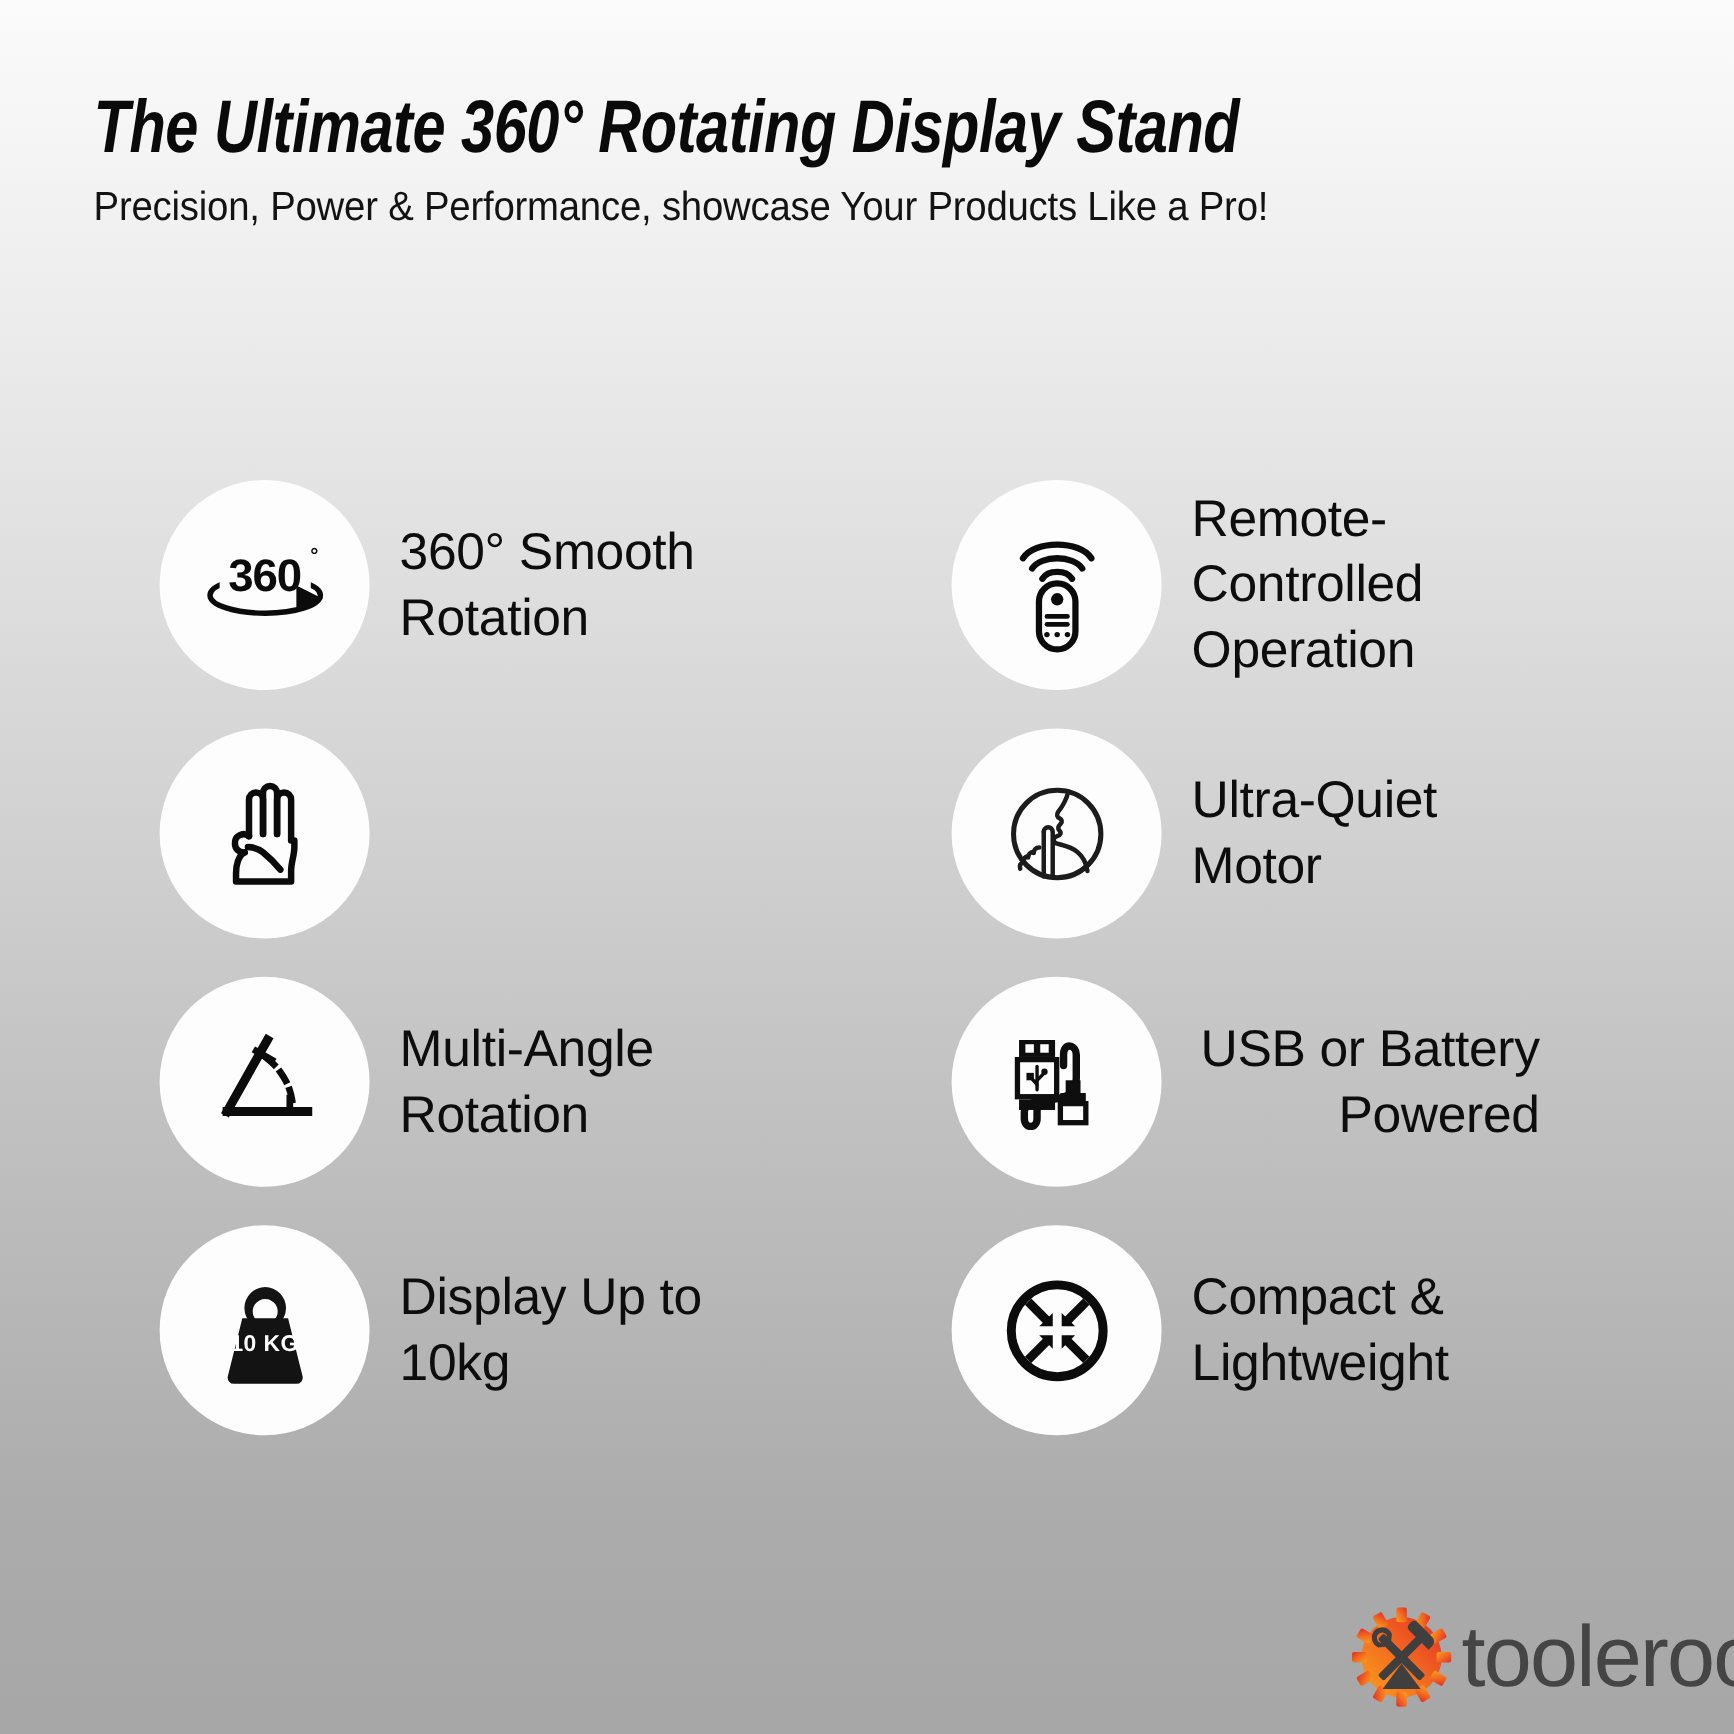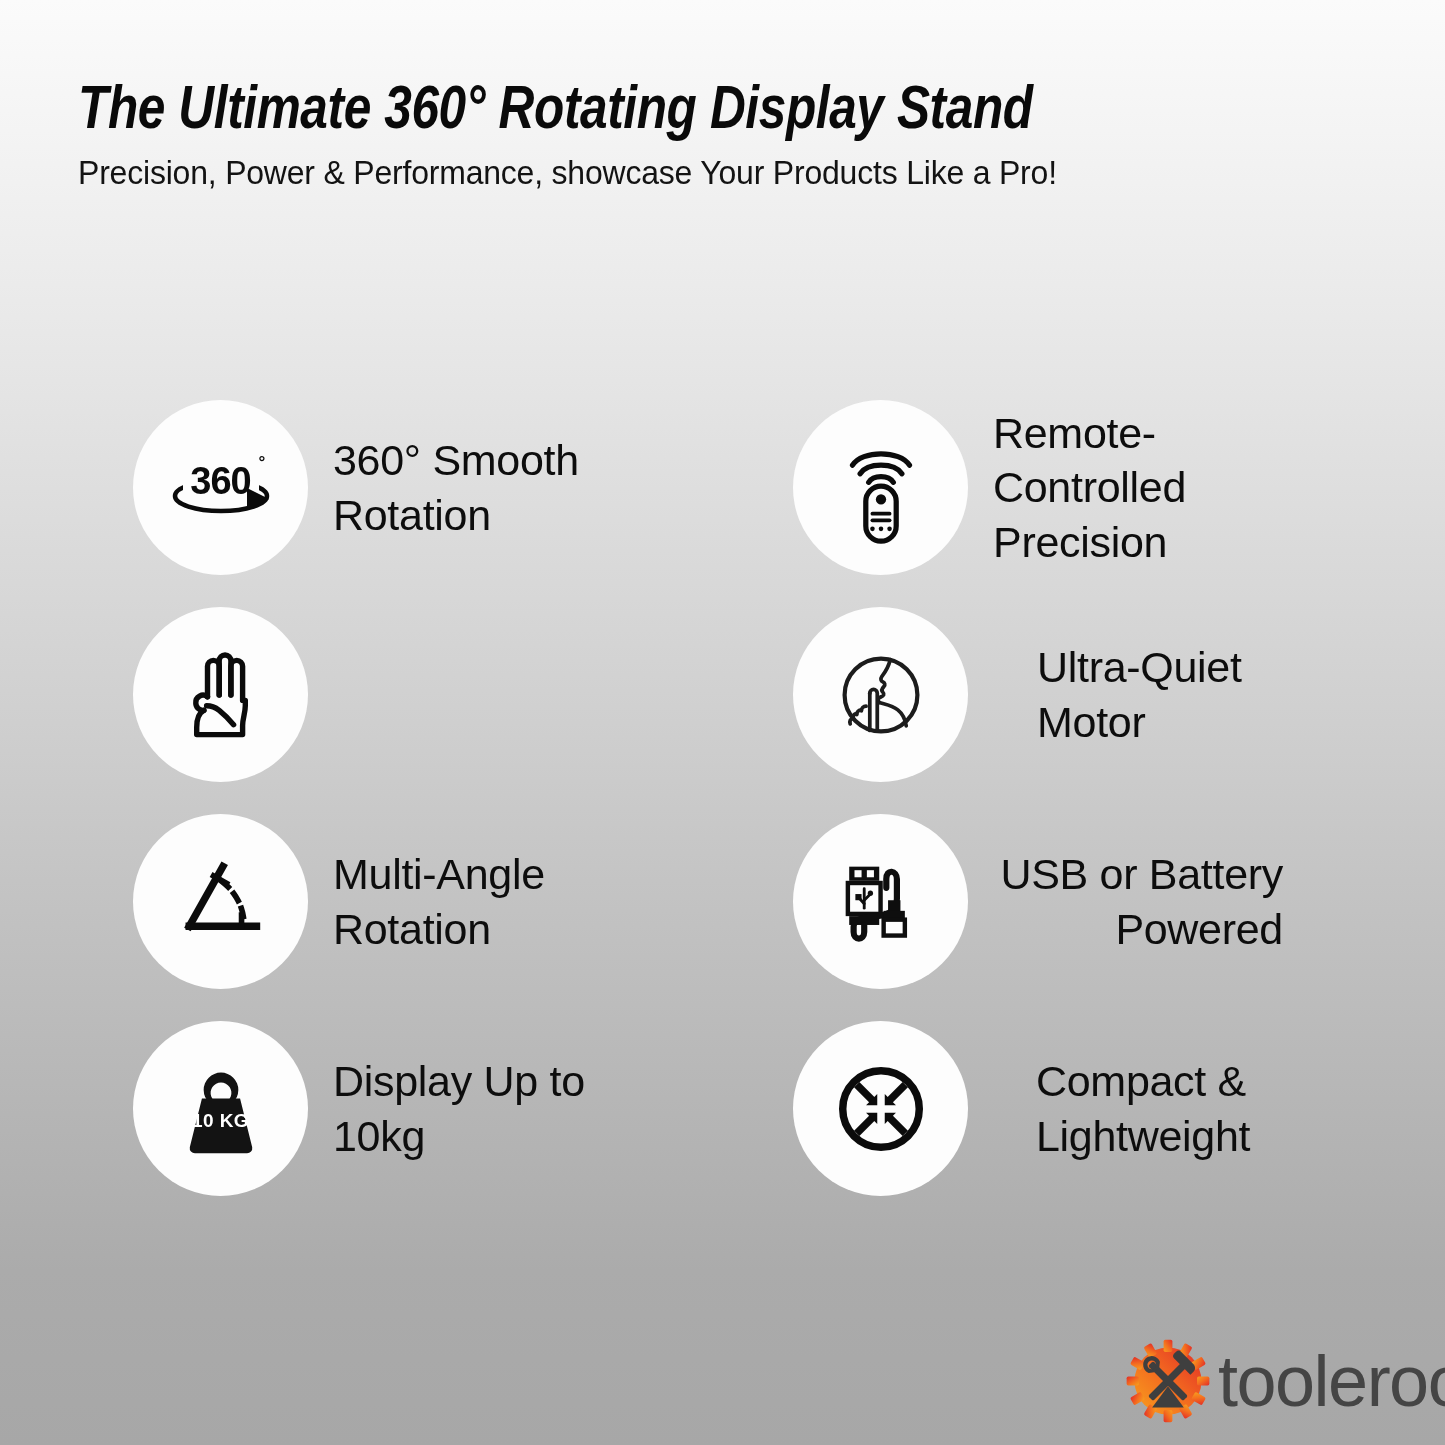--- a/index.html
+++ b/index.html
@@ -198,24 +198,24 @@
             <path d="M51 87 H69"></path>
             <path d="M51 94 H69"></path>
           </g>
           <g fill="#0b0b0b">
             <circle cx="51" cy="103" r="2.4"></circle>
             <circle cx="60" cy="103" r="2.4"></circle>
             <circle cx="69" cy="103" r="2.4"></circle>
           </g>
         </svg>
       </div>
-      <div class="flabel wide">Remote-Controlled Precision</div>
-    </div>
-
-    <div class="feature" style="top:222px;left:0;gap:44px;">
+      <div class="flabel wide">Remote-Controlled Operation</div>
+    </div>
+
+    <div class="feature" style="top:222px;left:0;">
       <div class="badge">
         <svg viewBox="0 0 120 120" width="112" height="112" aria-hidden="true">
           <circle cx="60" cy="60" r="39" fill="none" stroke="#1c1c1c" stroke-width="4.5"></circle>
           <g fill="none" stroke="#1c1c1c" stroke-width="4" stroke-linejoin="round" stroke-linecap="round">
             <path d="M70 22 c-2 8 -5 13 -9 18 c-2 3 -1 5 1 6 c2 1 3 3 1 5 c-2 2 -3 4 -1 6 c2 2 1 4 -2 5 c-3 1 -4 3 -2 6"></path>
             <path d="M58 68 c6 2 14 3 20 8 c5 4 8 10 9 17"></path>
             <path d="M48 58 v40"></path>
             <path d="M48 58 a4 4 0 0 1 8 0 v40"></path>
             <path d="M44 72 c-3 0 -5 2 -5 5"></path>
             <path d="M39 76 c-3 0 -5 2 -5 5"></path>
@@ -248,21 +248,21 @@
           <path d="M41 86 v8 c0 10 -12 10 -12 0 v-6 c0 -10 14 -10 27 -12 c14 -2 22 -6 22 -20 V34 c0 -10 -12 -12 -12 0 v10" fill="none" stroke="#0e0e0e" stroke-width="7" stroke-linecap="round" stroke-linejoin="round"></path>
 
           <rect x="68" y="58" width="14" height="14" fill="#0e0e0e"></rect>
           <rect x="63" y="70" width="24" height="10" fill="#0e0e0e"></rect>
           <rect x="63" y="80" width="24" height="18" fill="none" stroke="#0e0e0e" stroke-width="5"></rect>
         </svg>
       </div>
       <div class="flabel wide">USB or Battery Powered</div>
     </div>
 
-    <div class="feature" style="top:636px;left:0;gap:43px;">
+    <div class="feature" style="top:636px;left:0;">
       <div class="badge">
         <svg viewBox="0 0 120 120" width="112" height="112" aria-hidden="true">
           <circle cx="60" cy="60" r="41" fill="none" stroke="#0b0b0b" stroke-width="8"></circle>
           <g stroke="#0b0b0b" stroke-width="8" stroke-linecap="butt">
             <path d="M34 34 L53 53"></path>
             <path d="M86 34 L67 53"></path>
             <path d="M34 86 L53 67"></path>
             <path d="M86 86 L67 67"></path>
           </g>
           <g fill="#0b0b0b">

